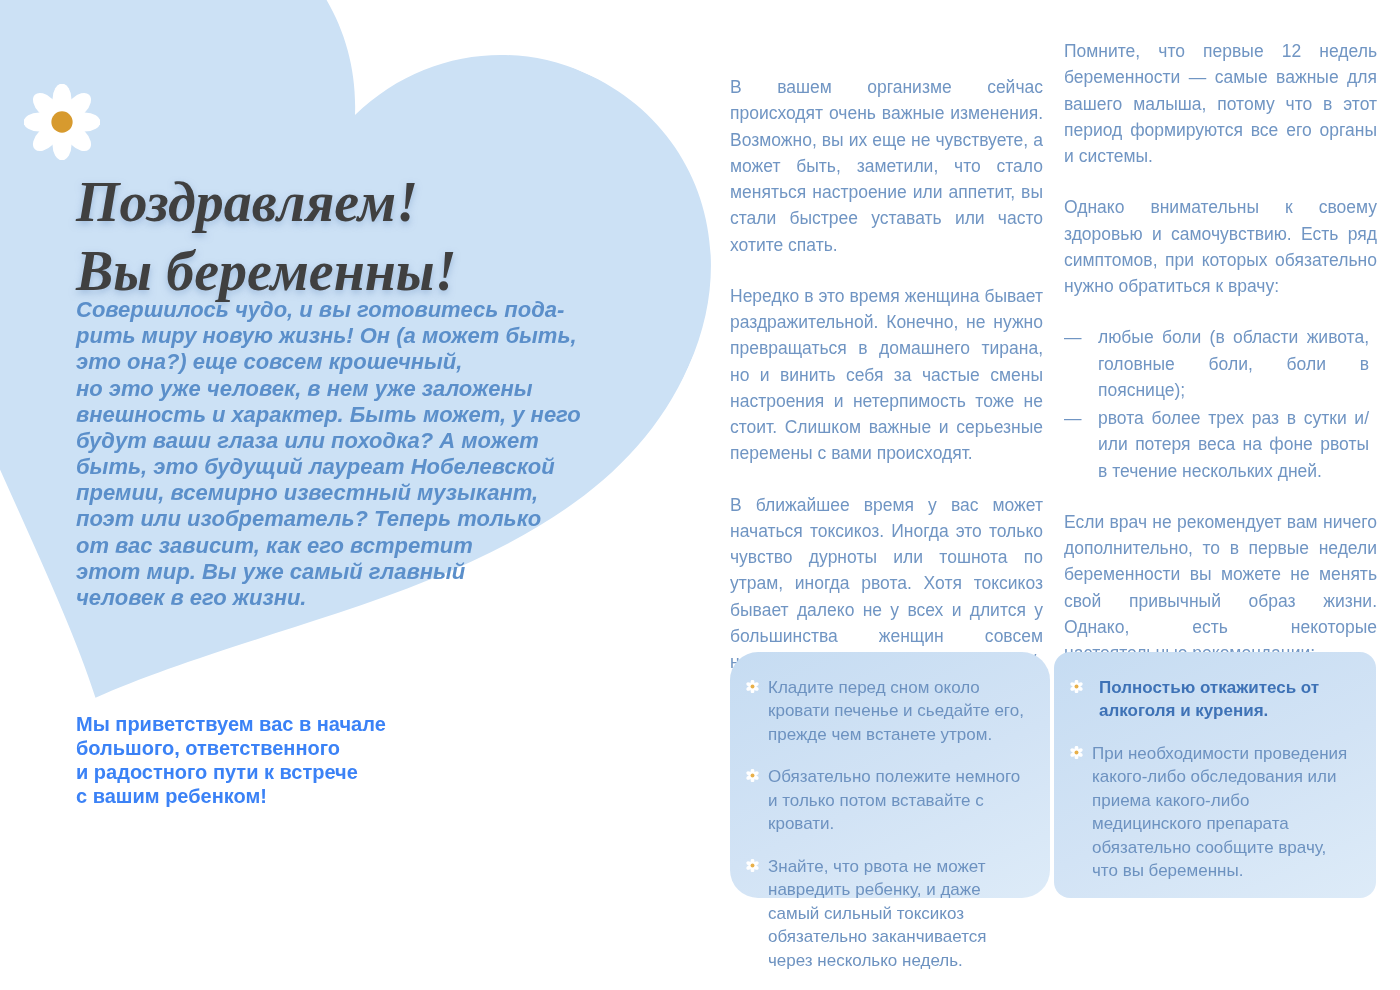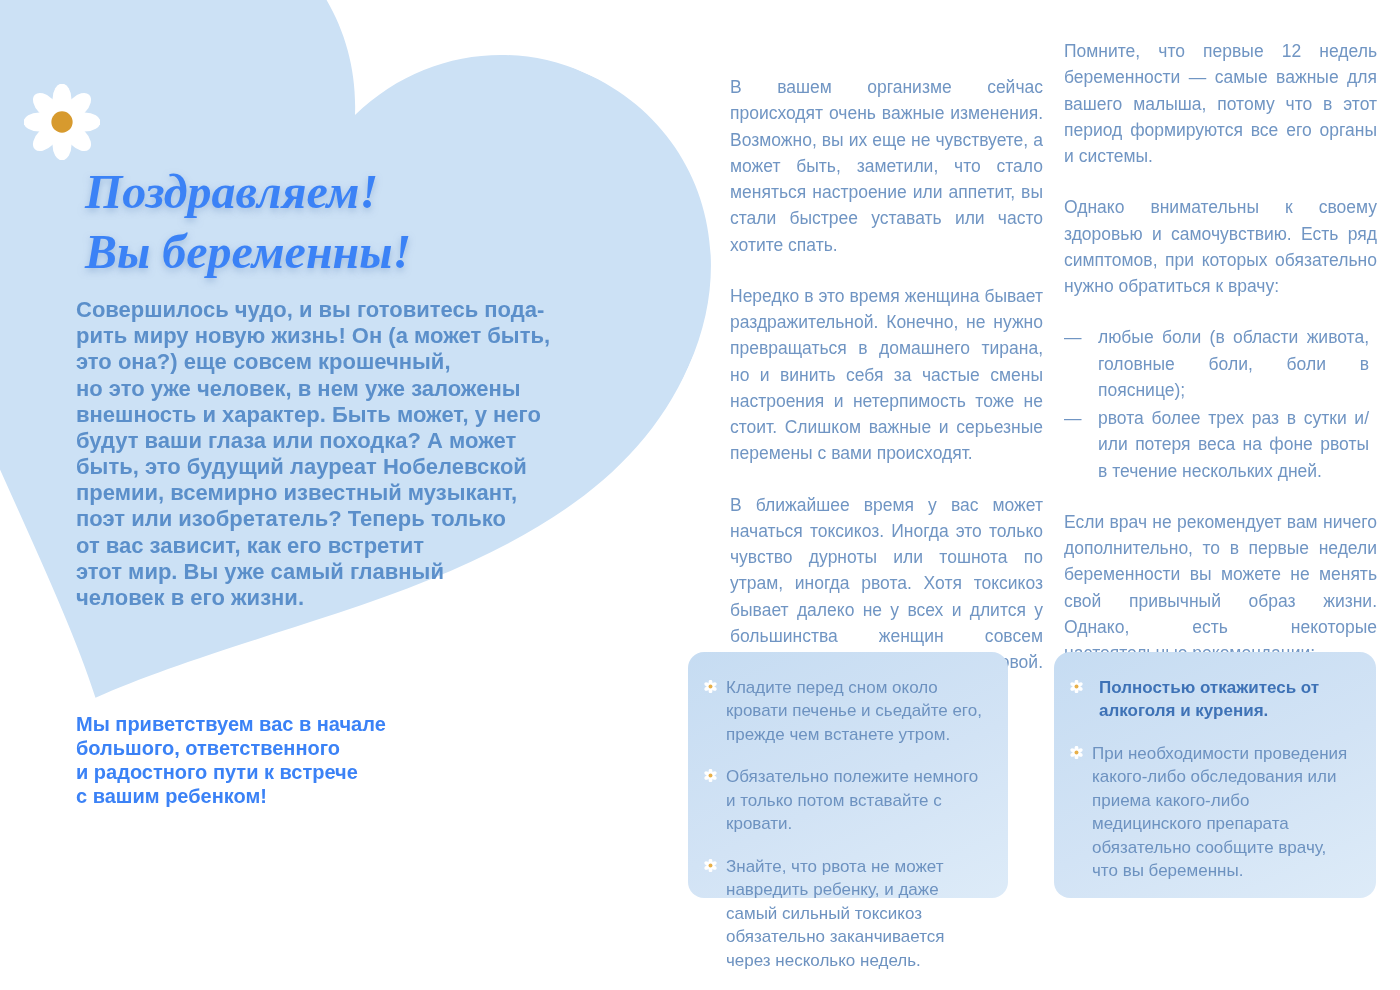--- a/index.html
+++ b/index.html
@@ -15,30 +15,31 @@
     transform: rotate(24deg) scale(1.1);
     transform-origin:370px 120px;
     pointer-events:none;
   }
 
   
   .daisy-big { position:absolute; left:24px; top:84px; width:76px; height:76px; }
 
   
   .hero-title {
-    position:absolute; left:85px; top:130px; width:560px;
+    position:absolute; left:76px; top:130px; width:560px;
     font-family:"Liberation Serif", serif; font-style:italic; font-weight:bold;
-    font-size:48px; line-height:1.24; color:#3b82f6;
+    font-size:56px; line-height:1.24; color:#404040;
     text-shadow:0 3px 7px rgba(120,155,200,0.55);
     white-space:pre-line;
   }
   .hero-intro {
     position:absolute; left:76px; top:297px; width:530px;
     font-size:22px; font-weight:bold; line-height:1.19; color:#5b8fca;
     white-space:pre-line;
+    font-style:italic;
   }
   .hero-welcome {
     position:absolute; left:76px; top:712px; width:520px;
     font-size:20px; font-weight:bold; line-height:1.2; color:#3b82f6;
     white-space:pre-line;
   }
 
   
   .col { position:absolute; top:38px; width:313px; font-size:17.5px;
          line-height:1.5; color:#7095c3; text-align:justify; }
@@ -50,21 +51,21 @@
   .symptoms li { display:flex; margin:0 0 2px 0; }
   .symptoms li .dash-marker { flex:0 0 34px; }
   .symptoms li .dash-marker::before { content:"\2014"; }
 
   
   .tipbox {
     position:absolute; top:652px; height:246px; box-sizing:border-box;
     border-radius:16px; padding:24px 20px 16px 16px;
     background:linear-gradient(155deg,#c6dcf2 0%, #d2e3f5 55%, #ddebf8 100%);
   }
-  .tipbox-mid   { left:688px;  width:320px; }
+  .tipbox-mid   { left:730px;  width:320px;border-radius:28px; }
   .tipbox-right { left:1054px; width:322px; }
   .tip-item { display:flex; gap:9px; margin-bottom:19px;
               font-size:17px; line-height:1.38; color:#6d92c0; text-align:left; }
   .tip-item .bullet-daisy { flex:0 0 13px; width:13px; height:13px; margin-top:4px; }
   .tip-item.bold-item { font-weight:bold; color:#3e72b6;gap:16px; }
 </style>
 </head>
 <body>
 
 <div class="page">

